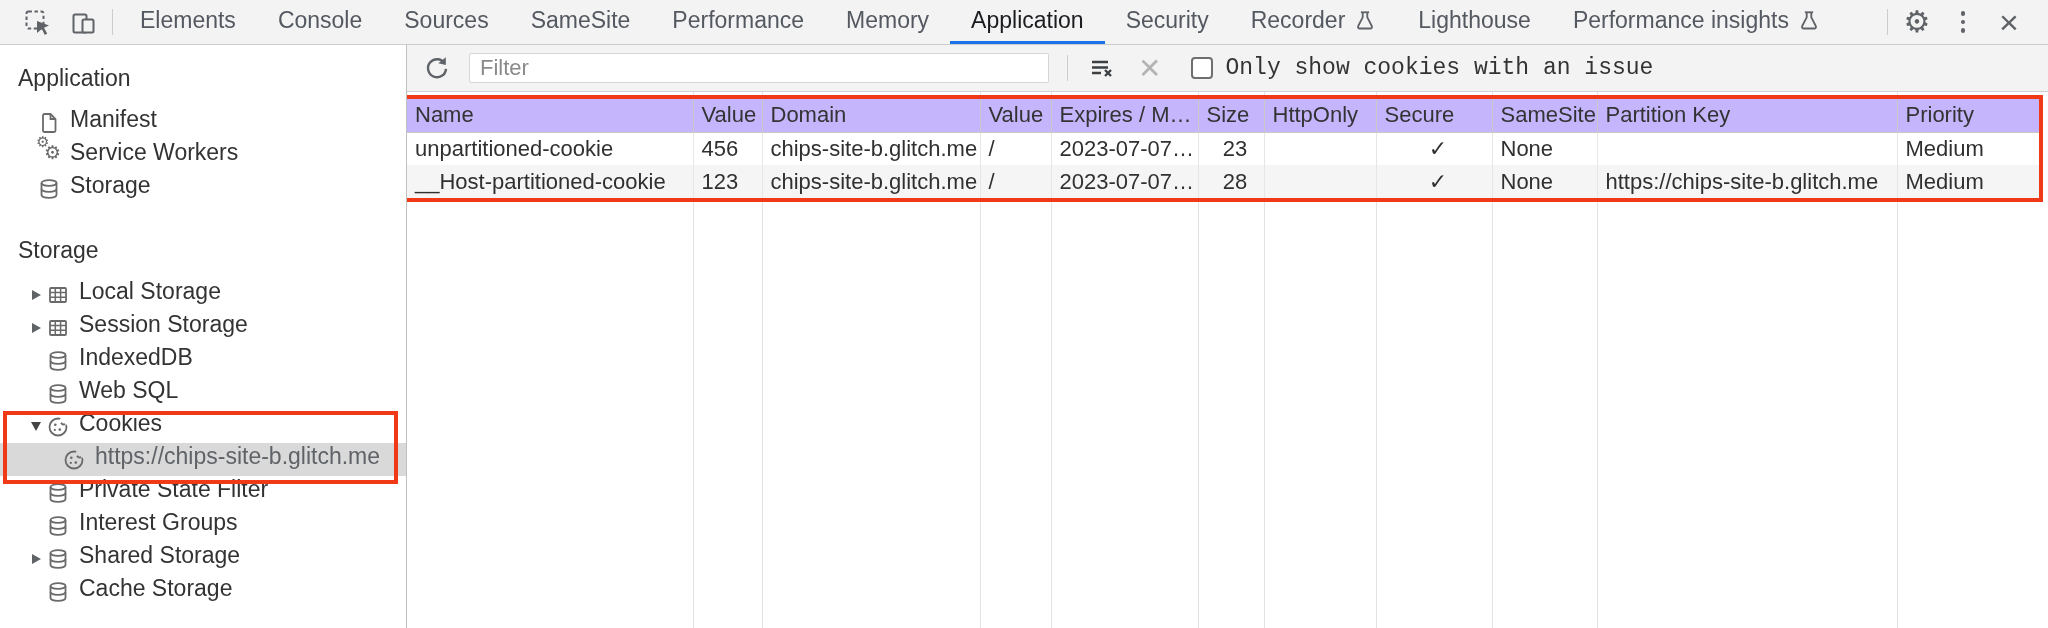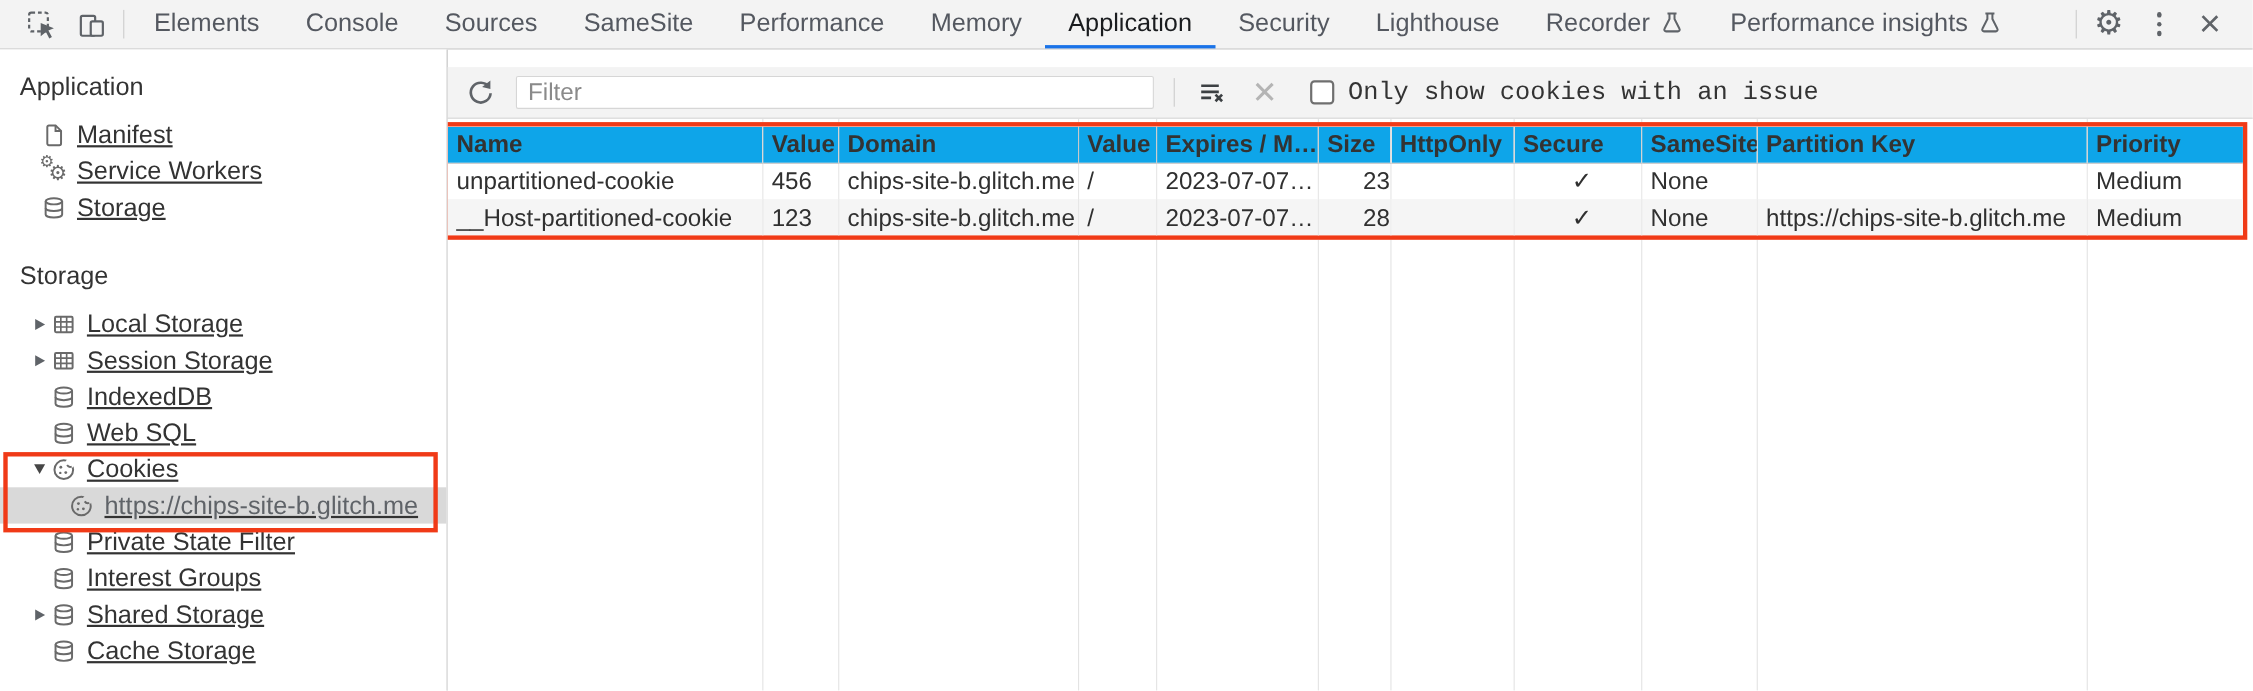--- a/index.html
+++ b/index.html
@@ -24,69 +24,69 @@
   .kebab i { width:4.5px; height:4.5px; border-radius:50%; background:#5f6368; }
   .close-glyph { font-size:34px; color:#5f6368; line-height:1; font-weight:400; }
 
   
   .main { display:flex; height:583px; }
 
   
   .sidebar { width:407px; border-right:1px solid #c0c0c0; background:#fff; flex:none; overflow:hidden; }
   .section-title { font-size:23px; color:#333; padding:20px 0 14px 18px; }
   .section-title.second { padding-top:32px; }
-  .tree-item { height:33px; display:flex; align-items:center; font-size:23px; color:#333;text-decoration:underline; }
+  .tree-item { height:33px; display:flex; font-size:23px; color:#333; }
   .tree-item .lbl { margin-left:9px; white-space:nowrap; }
   .indent-app { padding-left:37px; }
   .indent-storage { padding-left:26px; }
   .indent-child { padding-left:62px; }
   .exp { width:20px; flex:none; display:flex; align-items:center; justify-content:center; }
   .exp-spacer { width:20px; flex:none; }
   .tri-right { width:0; height:0; border-left:9px solid #5f6368;
     border-top:5.5px solid transparent; border-bottom:5.5px solid transparent; }
   .tri-down { width:0; height:0; border-top:9px solid #464646;
     border-left:5.5px solid transparent; border-right:5.5px solid transparent; }
   .tree-item.selected { background:#d9d9d9; }
   .tree-item.selected .lbl { color:#5f6368; }
   .sicon { flex:none; display:flex; align-items:center; justify-content:center; }
   .gears-wrap { position:relative; width:24px; height:24px; flex:none; }
   .gears-wrap .g1 { position:absolute; left:-1px; top:-6px; font-size:15px; color:#6a6a6a; }
   .gears-wrap .g2 { position:absolute; left:7px; top:2px; font-size:19px; color:#6a6a6a; }
 
   
   .pane { flex:1; display:flex; flex-direction:column; min-width:0; }
   .toolbar { height:47px; flex:none; background:#f3f3f3; border-bottom:1px solid #d0d0d0;
-    display:flex; align-items:center; padding-left:10px;margin-top:16px; }
+    display:flex; align-items:center; padding-left:10px; }
   .filter-input { width:580px; height:30px; margin-left:12px; background:#fff;
     border:1px solid #d6d6d6; border-radius:2px; font-size:22px; padding:0 10px;
     color:#333; font-family:"Liberation Sans", sans-serif; outline:none; }
   .filter-input::placeholder { color:#8a8a8a; }
   .toolbar .vdiv { margin:0 14px 0 18px; }
   .tb-icon { width:40px; height:40px; display:flex; align-items:center; justify-content:center; }
   .clear-x { font-size:28px; color:#b4b4b4; margin-left:10px; padding:0 6px; }
   .checkbox { width:22px; height:22px; border:2px solid #6f6f6f; border-radius:4px;
     background:#fff; margin-left:24px; flex:none; }
   .cb-label { font-size:23px; color:#333; margin-left:12px; white-space:nowrap;font-family:Liberation Mono, monospace; }
 
   .grid-area { position:relative; flex:1; background:#fff; overflow:hidden; }
   .colline { position:absolute; top:0; bottom:0; width:1px; background:#e3e3e3; }
 
   .red-frame { position:absolute; left:-4px; top:3px; width:1640px;
     border:4px solid #f03a17; background:#fff; }
   table.cookies { border-collapse:collapse; table-layout:fixed; width:1632px; }
-  table.cookies th { height:33px; background:#0ea5e9; font-weight:700; font-size:22px;
+  table.cookies th { height:33px; background:#c4b5fd; font-weight:400; font-size:22px;
     text-align:left; padding:0 0 0 8px; border-right:1px solid #c9c9c9;
     border-bottom:1px solid #c9c9c9; white-space:nowrap; overflow:hidden; color:#333; }
   table.cookies th:last-child { border-right:none; }
   table.cookies td { height:33px; font-size:22px; padding:0 0 0 8px;
     border-right:1px solid #e6e6e6; white-space:nowrap; overflow:hidden; color:#303030; }
   table.cookies td:last-child { border-right:none; }
   table.cookies tr.odd td { background:#f5f5f5; }
   td.c-name { padding-left:28px; }
-  td.c-size { text-align:right; padding-right:10px; }
+  td.c-size { text-align:center; padding-right:10px; }
   td.c-secure { text-align:center; padding-left:0; }
 
   
   .hl-box { position:absolute; border:4px solid #f03a17; pointer-events:none; }
   #hl-sidebar { left:3px; top:411px; width:395px; height:73px; }
 
   svg { display:block; }
 </style>
 </head>
 <body>
@@ -110,30 +110,30 @@
 
   <nav class="tabs">
     <span class="tab">Elements</span>
     <span class="tab">Console</span>
     <span class="tab">Sources</span>
     <span class="tab">SameSite</span>
     <span class="tab">Performance</span>
     <span class="tab">Memory</span>
     <span class="tab selected">Application</span>
     <span class="tab">Security</span>
-    <span class="tab">Lighthouse</span>
     <span class="tab">
       <span>Recorder</span>
       <span class="flask">
         <svg width="22" height="24" viewBox="0 0 24 26">
           <path d="M9.5 4v5L4.6 18.5a1.8 1.8 0 0 0 1.6 2.7h11.6a1.8 1.8 0 0 0 1.6-2.7L14.5 9V4" fill="none" stroke="#5f6368" stroke-width="2"></path>
           <path d="M7.5 3.5h9" fill="none" stroke="#5f6368" stroke-width="2"></path>
         </svg>
       </span>
     </span>
+    <span class="tab">Lighthouse</span>
     <span class="tab">
       <span>Performance insights</span>
       <span class="flask">
         <svg width="22" height="24" viewBox="0 0 24 26">
           <path d="M9.5 4v5L4.6 18.5a1.8 1.8 0 0 0 1.6 2.7h11.6a1.8 1.8 0 0 0 1.6-2.7L14.5 9V4" fill="none" stroke="#5f6368" stroke-width="2"></path>
           <path d="M7.5 3.5h9" fill="none" stroke="#5f6368" stroke-width="2"></path>
         </svg>
       </span>
     </span>
   </nav>

